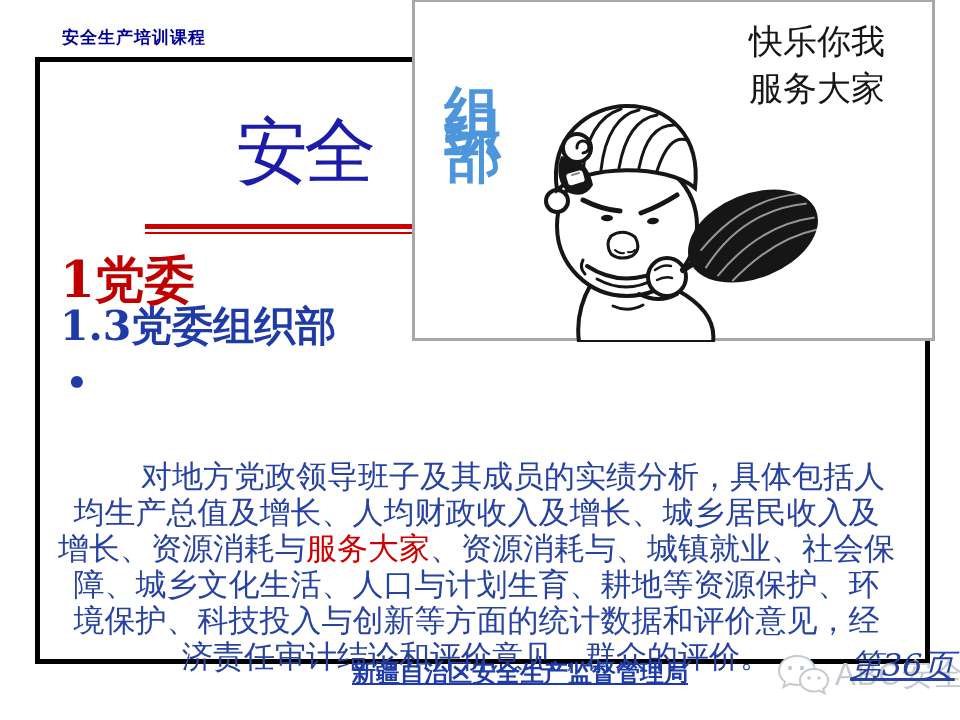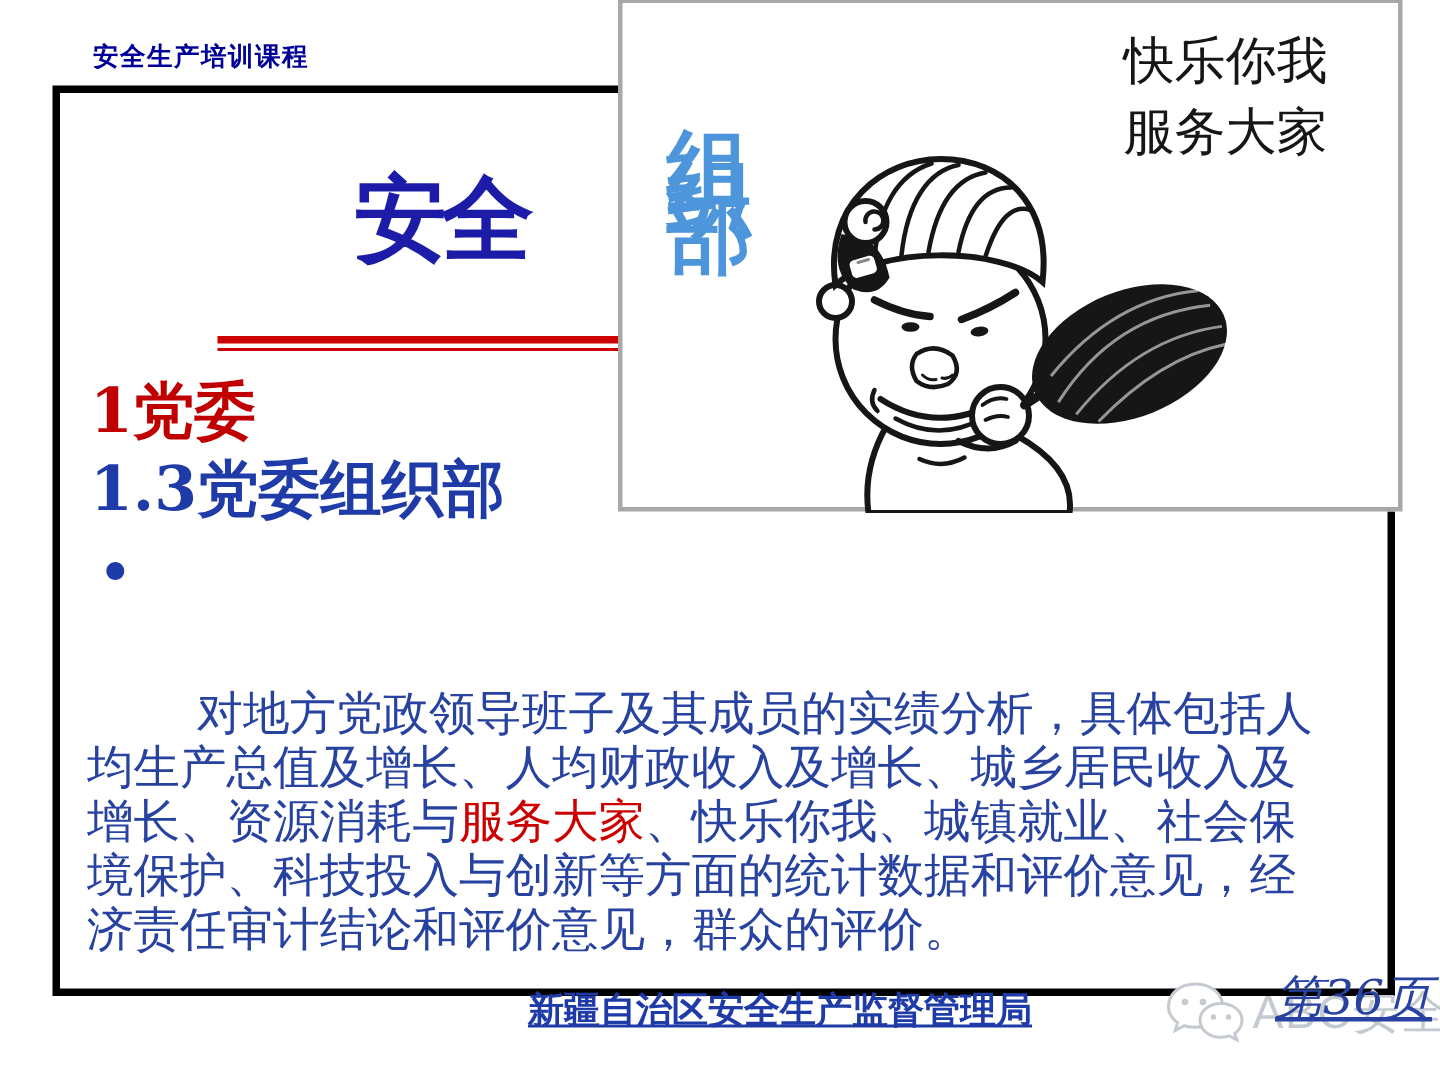--- a/index.html
+++ b/index.html
@@ -13,31 +13,31 @@
     font-size:17px;font-weight:bold;
     color:var(--header-blue,#000099);
     letter-spacing:1px;white-space:nowrap;
   }
   .slide{
     position:absolute;left:35px;top:57px;width:885px;height:597px;
     border:5px solid var(--slide-border,#000000);background:#ffffff;
   }
   .slide-title{
     position:absolute;left:236px;top:104px;
-    font-size:62px;font-weight:bold;letter-spacing:-4px;
+    font-size:72px;font-weight:normal;letter-spacing:-4px;
     color:var(--title-blue,#1c1ca8);white-space:nowrap;z-index:1;
   }
   .title-underline{
     position:absolute;left:145px;top:224px;width:268px;height:3px;
     border-top:5px solid var(--accent-red,#cc0000);
     border-bottom:2px solid var(--accent-red,#cc0000);
     z-index:1;
   }
   .section-1{
-    position:absolute;left:60px;top:247px;font-size:41px;font-weight:bold;
+    position:absolute;left:60px;top:247px;font-size:50px;font-weight:bold;
     color:var(--section-red,#c00000);white-space:nowrap;z-index:2;
   }
   .section-2{
     position:absolute;left:60px;top:299px;font-size:41px;font-weight:bold;
     color:var(--section-blue,#1f3ba8);white-space:nowrap;z-index:2;
   }
   .bullet-row{
     position:absolute;left:66px;top:359px;width:840px;display:flex;z-index:2;
   }
   .bullet-dot{
@@ -47,21 +47,21 @@
   .bullet-text{
     margin-left:30px;width:712px;
     font-size:35px;font-weight:bold;line-height:47px;
     color:var(--section-blue,#1f3ba8);
   }
   .body-text{
     position:absolute;left:58px;top:458px;z-index:3;
     font-size:31px;line-height:36px;
     color:var(--body-blue,#2742a0);white-space:nowrap;
   }
-  .body-line{height:36px;}
+  .body-line{height:36px;text-align:center;}
   .body-line.indent{padding-left:73px;}
   .body-red{color:var(--accent-red,#cc0000);}
   .footer-org{
     position:absolute;left:352px;top:657px;z-index:5;
     font-size:24px;font-weight:bold;text-decoration:underline;
     color:var(--section-blue,#1f3ba8);white-space:nowrap;
   }
   .page-number{
     position:absolute;left:850px;top:644px;z-index:6;
     font-size:32px;font-style:italic;text-decoration:underline;
@@ -110,22 +110,23 @@
 <div class="section-2">1.3党委组织部</div>
 
 <div class="bullet-row">
   <span class="bullet-dot">•</span>
 </div>
 
 <div class="body-text">
   <div class="body-line indent">对地方党政领导班子及其成员的实绩分析，具体包括人</div>
   <div class="body-line">均生产总值及增长、人均财政收入及增长、城乡居民收入及</div>
   <div class="body-line">
-    <span>增长、资源消耗与</span><span class="body-red">服务大家</span><span>、快乐你我、城镇就业、社会保</span>
+    <span>增长、资源消耗与</span><span class="body-red">服务大家</span><span>、资源消耗与、城镇就业、社会保</span>
   </div>
+  <div class="body-line">障、城乡文化生活、人口与计划生育、耕地等资源保护、环</div>
   <div class="body-line">境保护、科技投入与创新等方面的统计数据和评价意见，经</div>
   <div class="body-line">济责任审计结论和评价意见，群众的评价。</div>
 </div>
 
 <div class="footer-org">新疆自治区安全生产监督管理局</div>
 
 <div class="watermark">
   <svg width="54" height="46" viewBox="0 0 54 46">
     <g fill="#ffffff" stroke="#c5cad0" stroke-width="2">
       <path d="M21,4 C10,4 3,11 3,19 c0,4.5 2.4,8.2 6,10.8 L7.5,35 l6-3.2 c2.3,0.7 4.8,1.1 7.5,1.1 c10,0 18-6.4 18-14.5 C39,11 32,4 21,4 Z"></path>

